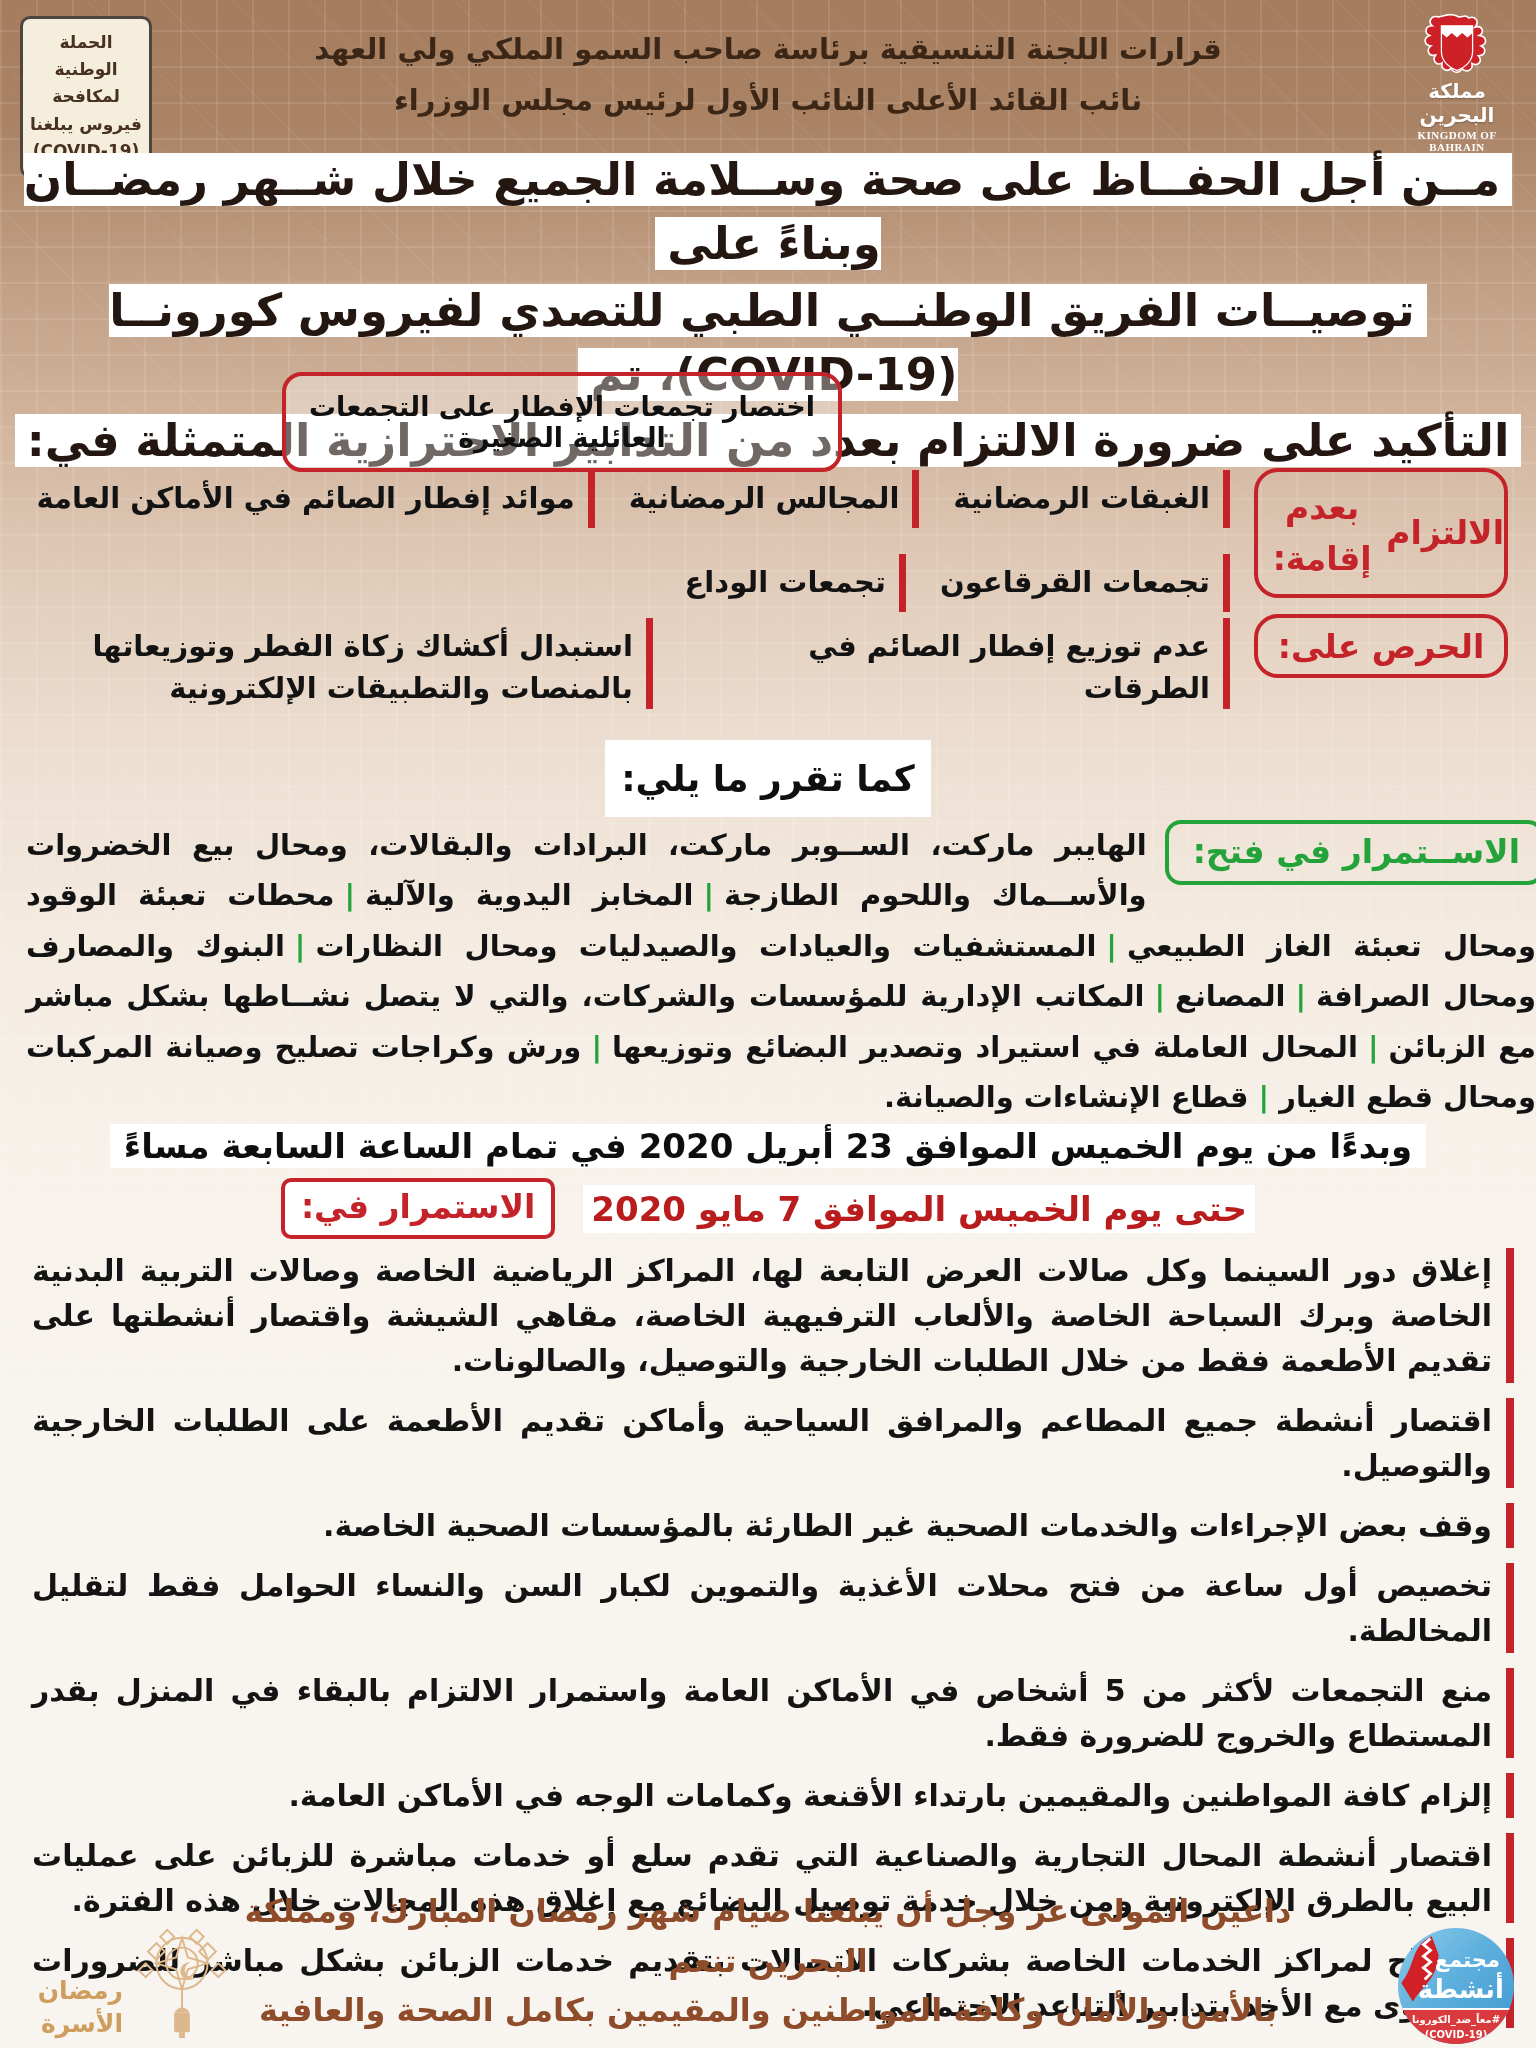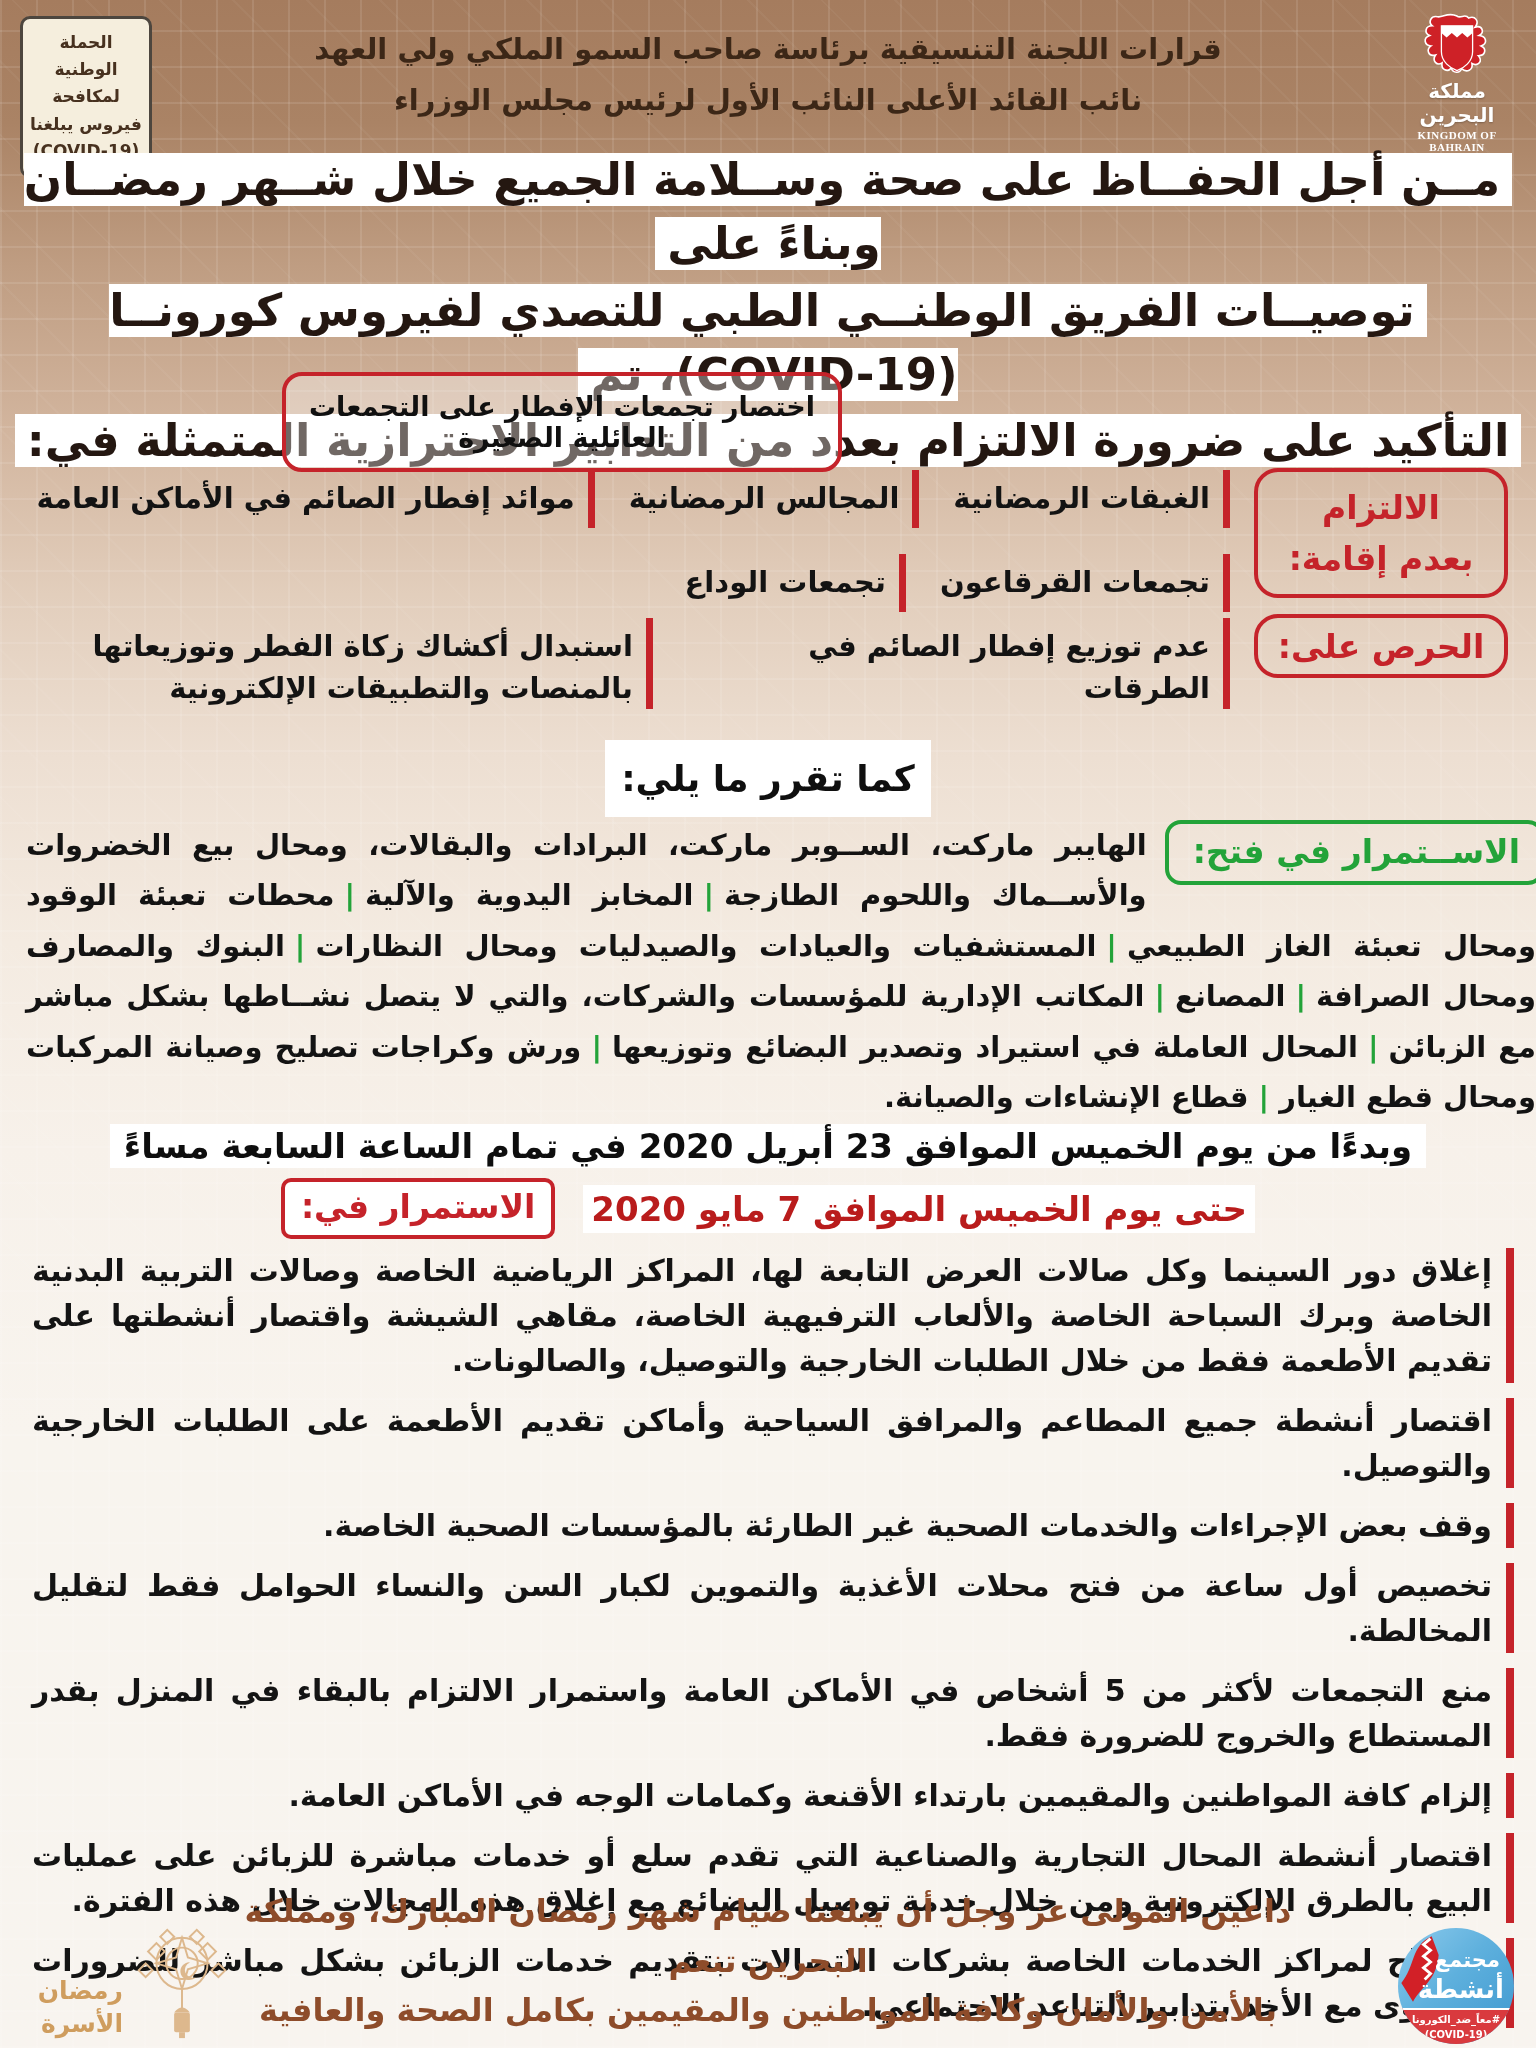--- a/index.html
+++ b/index.html
@@ -55,21 +55,21 @@
     border: 4px solid #c5232a; border-radius: 20px;
     background: rgba(255,255,255,0.35);
     padding: 15px 20px; text-align: center;
     font-size: 27px; font-weight: bold; color: #101010;
   }
 
   
   .lbl {
     position: absolute; right: 28px; border: 4px solid #c5232a; border-radius: 24px;
     color: #c5232a; font-weight: bold; text-align: center;
-    display: flex; flex-direction: column; align-items: center; justify-content: center;
+    display: flex; flex-direction: row; align-items: center; justify-content: center;
   }
   .lbl-commit { top: 468px; width: 254px; height: 130px; font-size: 33px; line-height: 1.55; }
   .lbl-care   { top: 614px; width: 254px; height: 64px;  font-size: 33px; }
 
   
   .itemrow {
     position: absolute; right: 306px; left: 30px;
     display: flex; gap: 34px; align-items: flex-start; justify-content: flex-start;
   }
   .row1 { top: 470px; } .row2 { top: 554px; } .row3 { top: 618px; }

